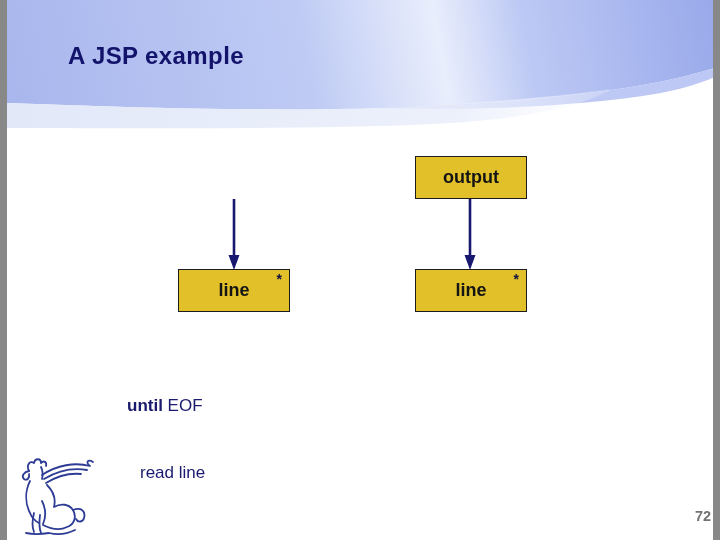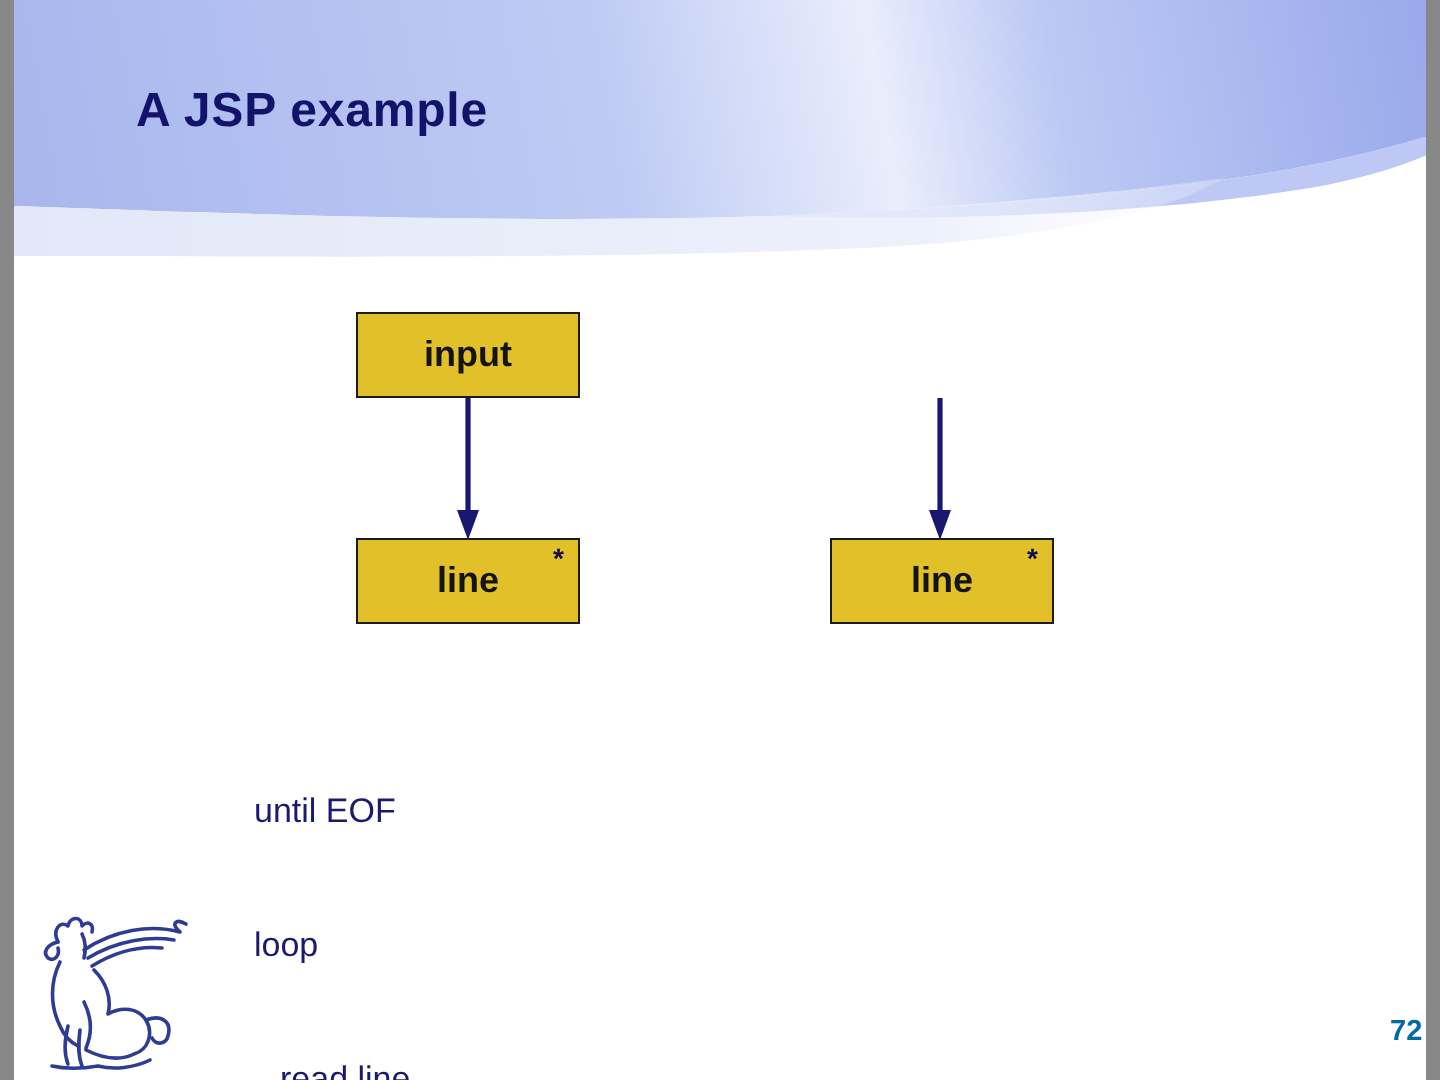--- a/index.html
+++ b/index.html
@@ -32,31 +32,31 @@
     font-size:14px; font-weight:bold; color:#101040; line-height:14px;
   }
   .arrow { position:absolute; width:30px; height:74px; }
   .arrow-l { left:212px; top:198px; }
   .arrow-r { left:448px; top:198px; }
   
   .code {
     position:absolute; left:120px; top:350px;
     font-size:17px; line-height:22.4px; color:#1A1A6E; white-space:pre;
   }
-  .kw { font-weight:normal; }
+  .kw { font-weight:bold; }
   .ind-read    { margin-left:13px; }
   
   .credit {
     position:absolute; left:445px; top:510px;
     font-size:13.5px; letter-spacing:0.3px; color:#3C3C3C; white-space:pre;
   }
   .copy-sym { color:#2B2BA8; margin-left:5px; }
   .page-num {
     position:absolute; left:688px; top:508px;
-    font-size:14.5px; font-weight:bold; color:#0369a1;
+    font-size:14.5px; font-weight:bold; color:#737373;
   }
   .griffin { position:absolute; left:6px; top:455px; width:84px; height:82px; }
 </style>
 </head>
 <body>
 
 <div class="slide">
 
   <svg class="band" viewBox="0 0 720 135" preserveAspectRatio="none" aria-hidden="true">
     <defs>
@@ -73,24 +73,24 @@
         <stop offset="1" stop-color="#FFFFFF" stop-opacity="0"></stop>
       </linearGradient>
     </defs>
     <path d="M0,0 H720 V64 C696,72 662,81 618,88 C548,98 468,105 378,108 C252,112 112,107 0,103 Z" fill="url(#bandGrad)"></path>
     <path d="M720,64 C696,72 662,81 618,88 C548,98 468,105 378,108 C472,111 575,106 648,94 C678,89 704,80 720,71 Z" fill="#B6C2F3" opacity="0.9"></path>
     <path d="M0,103 C112,107 252,112 378,108 C450,105 530,99 605,89 C572,109 505,120 425,124 C295,130 125,128 0,128 Z" fill="url(#stripGrad)"></path>
   </svg>
 
   <div class="title">A JSP example</div>
 
-  <div class="jsp-box box-input">
-    <span>input</span>
+
+  <div class="jsp-box box-output">
+    <span>output</span>
   </div>
-
 
   <svg class="arrow arrow-l" viewBox="0 0 30 74" aria-hidden="true">
     <line x1="15" y1="1" x2="15" y2="58" stroke="#181870" stroke-width="2.6"></line>
     <polygon points="15,72 9.5,57 20.5,57" fill="#181870"></polygon>
   </svg>
 
   <svg class="arrow arrow-r" viewBox="0 0 30 74" aria-hidden="true">
     <line x1="15" y1="1" x2="15" y2="58" stroke="#181870" stroke-width="2.6"></line>
     <polygon points="15,72 9.5,57 20.5,57" fill="#181870"></polygon>
   </svg>
@@ -100,21 +100,20 @@
     <span class="mult">*</span>
   </div>
 
   <div class="jsp-box box-line-r">
     <span>line</span>
     <span class="mult">*</span>
   </div>
 
   <div class="code">
     <div><span class="kw">until</span><span> EOF</span></div>
-    <div class="kw">loop</div>
     <div class="ind-read">read line</div>
     
     
     
   </div>
 
   <div class="page-num">72</div>
 
   <svg class="griffin" viewBox="0 0 84 82" aria-hidden="true">
     <g fill="none" stroke="#2E3C96" stroke-width="1.8" stroke-linecap="round" stroke-linejoin="round">

